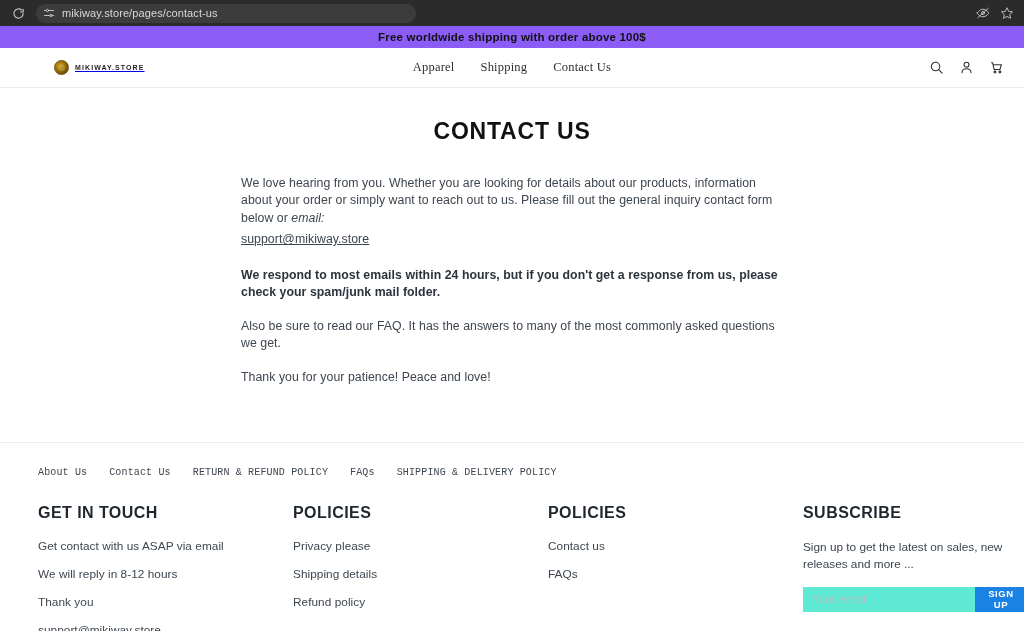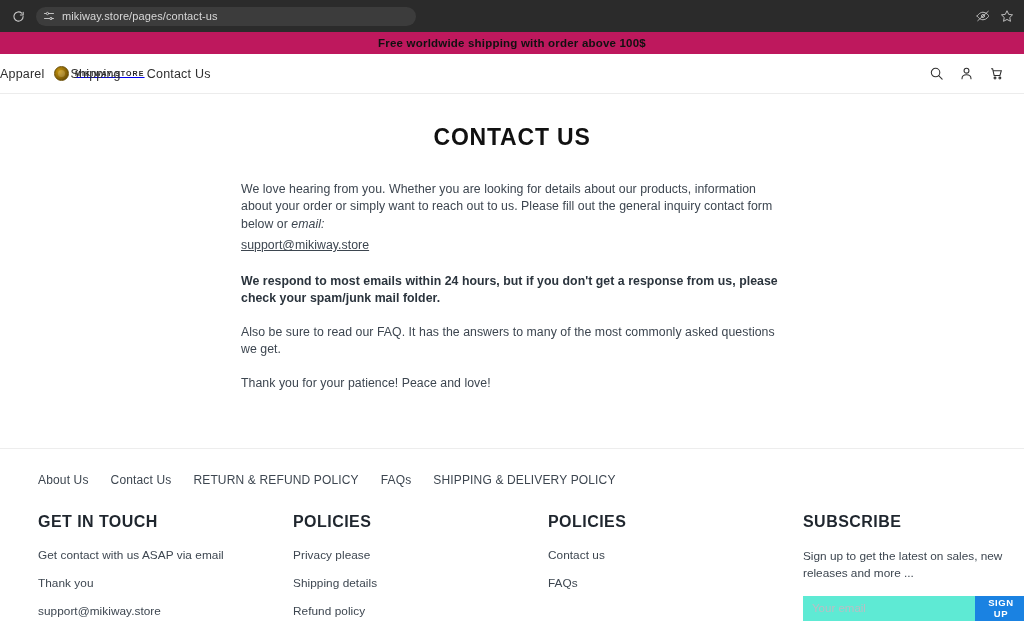--- a/index.html
+++ b/index.html
@@ -8,21 +8,21 @@
     width: 1024px;
     height: 631px;
     overflow: hidden;
     background: #ffffff;
     font-family: "Liberation Sans", sans-serif;
     -webkit-font-smoothing: antialiased;
   }
 
   
   .browser-bar {
-    height: 32px;
+    height: 26px;
     background: #2b2b2b;
     display: flex;
     align-items: center;
     padding: 0 8px;
     position: relative;
   }
   .reload-btn {
     width: 20px; height: 20px;
     display: flex; align-items: center; justify-content: center;
     color: #c8c8c8;
@@ -53,21 +53,21 @@
     top: 0; bottom: 0;
     display: flex;
     align-items: center;
     gap: 10px;
   }
   .chrome-right span { display: flex; align-items: center; color: #bdbdbd; }
 
   
   .announcement {
     height: 22px;
-    background: #be185d;
+    background: #8b5cf6;
     display: flex;
     align-items: center;
     justify-content: center;
     color: #111111;
     font-size: 11.5px;
     font-weight: bold;
     letter-spacing: 0.2px;
   }
 
   
@@ -100,23 +100,24 @@
   .logo-text {
     font-size: 7px;
     font-weight: bold;
     letter-spacing: 1.1px;
     color: #262626;
   }
   .main-nav {
     position: absolute;
     left: 0; right: 0;
     display: flex;
-    justify-content: flex-start;
+    justify-content: center;
     gap: 26px;
     pointer-events: none;
+    font-family: Liberation Serif, serif;
   }
   .main-nav a {
     pointer-events: auto;
     font-size: 12.5px;
     color: #2f2f2f;
     text-decoration: none;
     letter-spacing: 0.2px;
   }
   .header-icons {
     margin-left: auto;
@@ -163,25 +164,26 @@
 
   
   .footer { border-top: 1px solid #ededed; }
   .footer-nav {
     display: flex;
     gap: 22px;
     padding: 24px 38px 0 38px;
     flex-wrap: nowrap;
   }
   .footer-nav a {
-    font-size: 12px;
+    font-size: 10px;
     color: #3d4650;
     text-decoration: none;
     letter-spacing: 0.15px;
     white-space: nowrap;
+    font-family: Liberation Mono, monospace;
   }
   .footer-cols {
     display: flex;
     padding: 26px 38px 0 38px;
   }
   .fcol { flex: 0 0 auto; }
   .fcol.c1 { width: 255px; }
   .fcol.c2 { width: 255px; }
   .fcol.c3 { width: 255px; }
   .fcol.c4 { width: 225px; }
@@ -329,20 +331,21 @@
     <a href="#">RETURN &amp; REFUND POLICY</a>
     <a href="#">FAQs</a>
     <a href="#">SHIPPING &amp; DELIVERY POLICY</a>
   </nav>
 
   <div class="footer-cols">
 
     <div class="fcol c1">
       <h3>GET IN TOUCH</h3>
       <div class="fitem">Get contact with us ASAP via email</div>
+      <div class="fitem">We will reply in 8-12 hours</div>
       <div class="fitem">Thank you</div>
       <div class="fitem">support@mikiway.store</div>
     </div>
 
     <div class="fcol c2">
       <h3>POLICIES</h3>
       <a class="fitem" href="#">Privacy please</a>
       <a class="fitem" href="#">Shipping details</a>
       <a class="fitem" href="#">Refund policy</a>
     </div>

